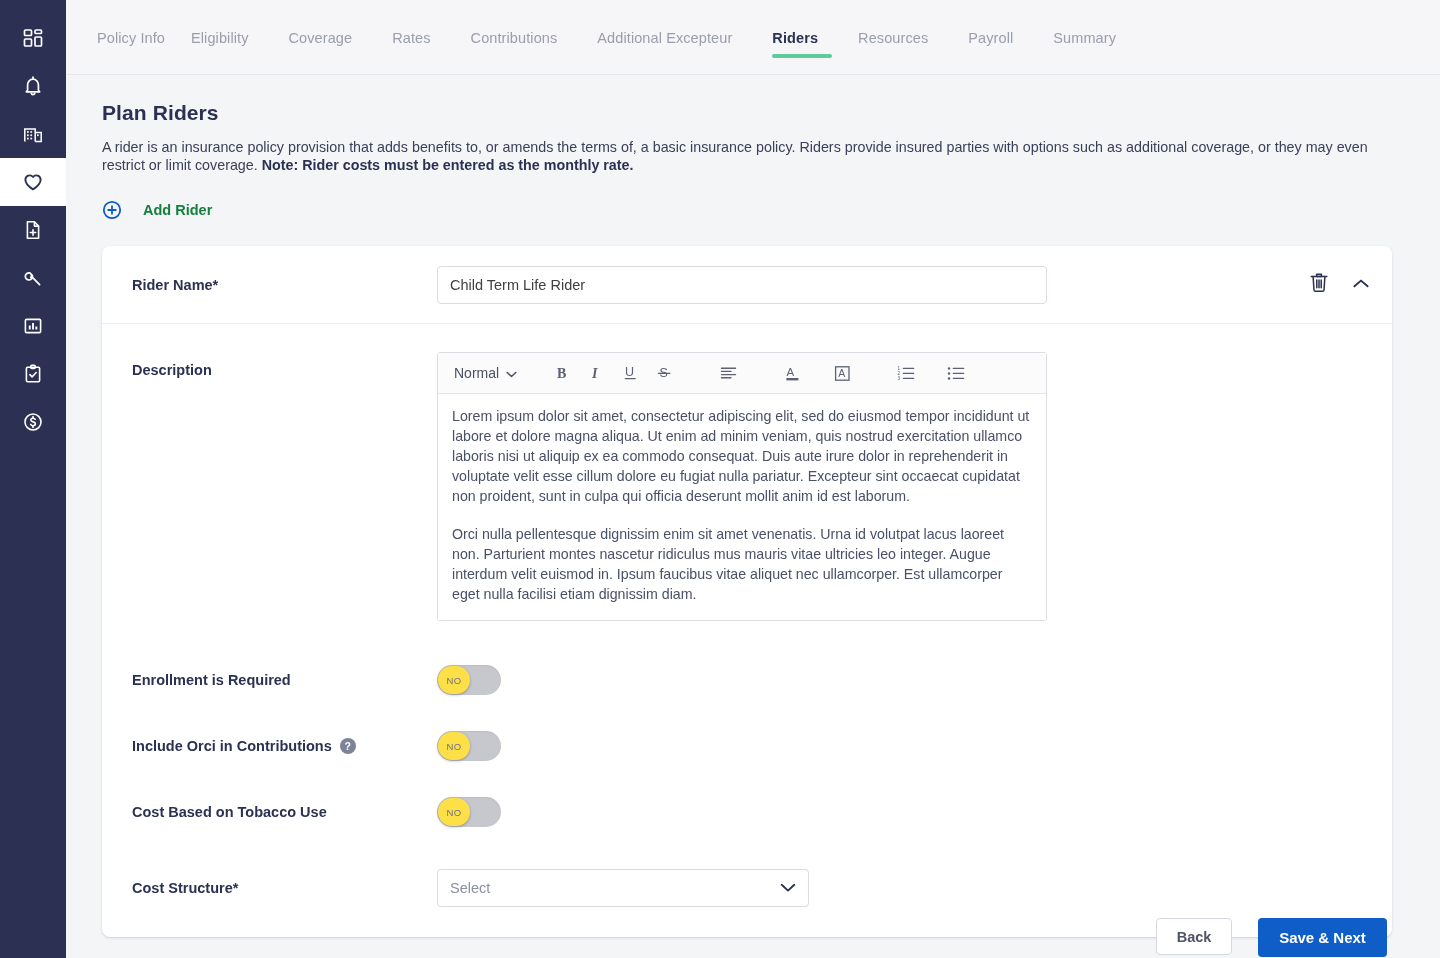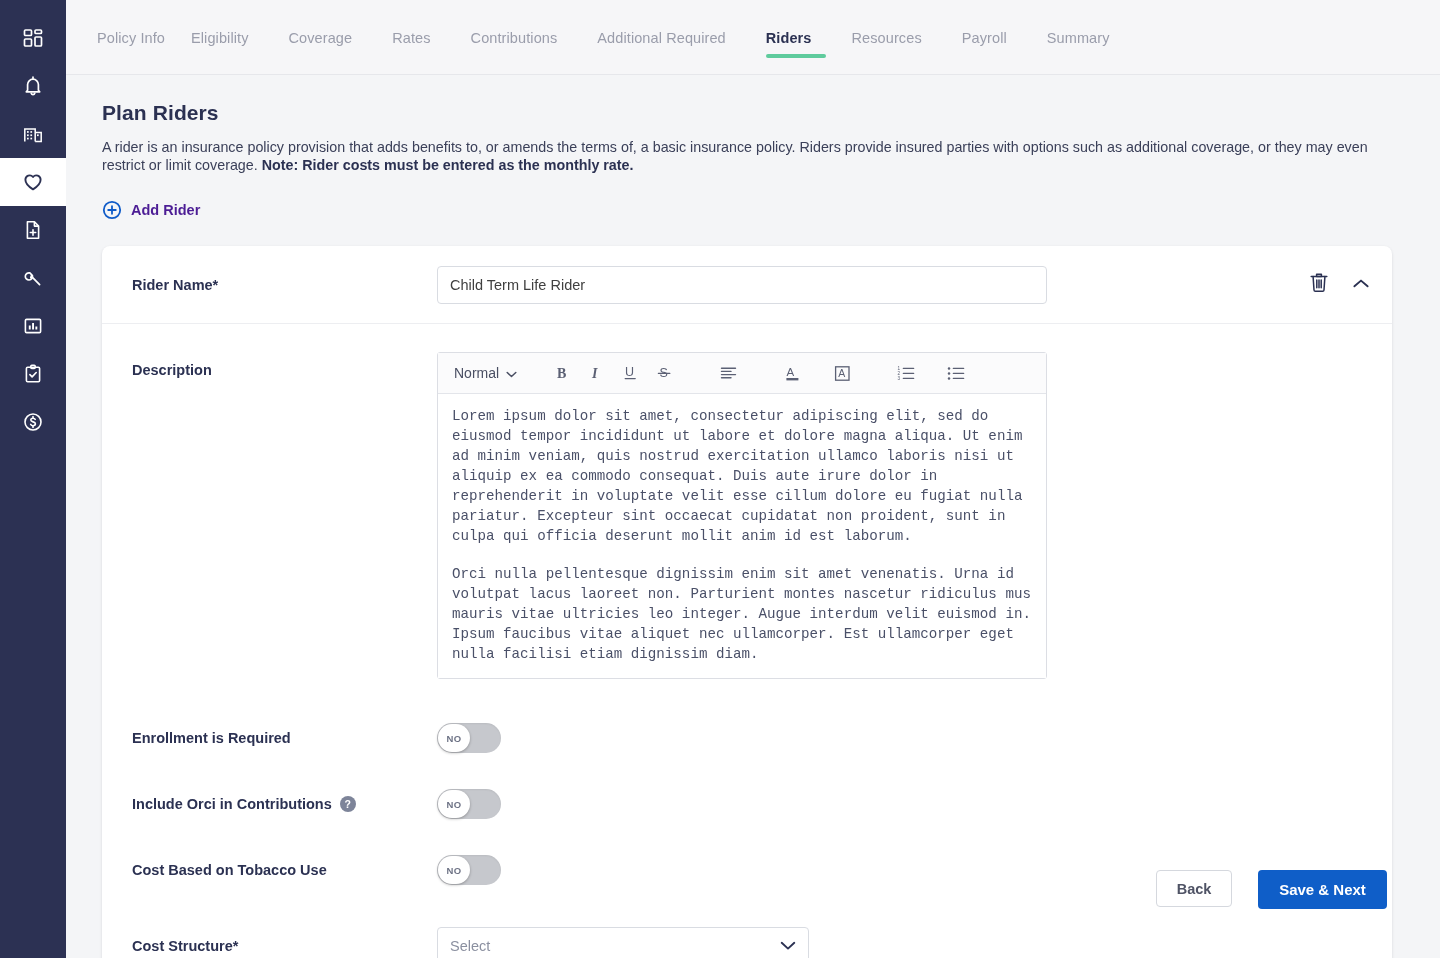--- a/index.html
+++ b/index.html
@@ -56,22 +56,22 @@
     margin:0; padding:26px 0 0 31px;
     font-size:21px; font-weight:bold; color:#2b3152; letter-spacing:.1px;
   }
   .page-desc {
     margin:0; padding:14px 31px 0 31px; width:1340px;
     font-size:14.3px; line-height:17.6px; color:#3b4059;
   }
   .page-desc b { font-weight:bold; color:#2b3152; }
 
   .add-rider {
-    display:inline-flex; align-items:center; gap:9px;
-    margin:26px 0 0 31px; color:#4c1d95; font-weight:bold; font-size:14.5px;
+    display:inline-flex; align-items:center; gap:21px;
+    margin:26px 0 0 31px; color:#15803d; font-weight:bold; font-size:14.5px;
     cursor:pointer;
     justify-content:center;
   }
   .add-rider svg { display:block; }
 
   
   .card {
     position:relative; margin:22px 0 0 31px; width:1290px;
     background:#fff; border-radius:8px;
     box-shadow:0 1px 3px rgba(32,38,60,.12), 0 1px 1px rgba(32,38,60,.06);
@@ -111,55 +111,55 @@
     display:flex; align-items:center; gap:7px; font-size:14px; color:#4a4f63;
     padding:0 10px 0 4px; cursor:pointer; margin-right:18px;justify-content:space-between;
   }
   .tb-btn {
     width:34px; height:30px; display:flex; align-items:center; justify-content:center;
     color:#5b6074; cursor:pointer; font-size:15px;
   }
   .tb-gap { width:30px; }
   .tb-gap-sm { width:16px; }
   .editor-area {
-    padding:12px 14px 14px 14px; min-height:226px; background:#fff;font-family:Liberation Mono, monospace;
+    padding:12px 14px 14px 14px; min-height:226px; background:#fff;
   }
   .editor-area p {
     margin:0 0 18px 0; font-size:14.2px; line-height:20px; color:#4a5068;
   }
   .editor-area p:last-child { margin-bottom:0; }
 
   
   .toggle-row { display:flex; align-items:center; margin-top:36px; }
   .toggle-row.first { margin-top:44px; }
   .switch {
     width:64px; height:30px; border-radius:15px; background:#c6c8cd;
     position:relative; cursor:pointer;
     box-shadow: inset 0 1px 2px rgba(0,0,0,.06);
   }
   .switch .knob {
     position:absolute; left:1px; top:1px; width:32px; height:28px;
-    border-radius:14px; background:#ffffff;
+    border-radius:14px; background:#fde047;
     box-shadow:0 1px 3px rgba(0,0,0,.28);
     display:flex; align-items:center; justify-content:center;
-    font-size:9.5px; font-weight:bold; color:#6d7285; letter-spacing:.3px;
+    font-size:9.5px; font-weight:normal; color:#6d7285; letter-spacing:.3px;
   }
 
   
   .select-row { display:flex; align-items:center; margin-top:42px; }
   .select {
     width:372px; height:38px; border:1px solid #d9dce2; border-radius:4px;
     display:flex; align-items:center; padding:0 12px;
     font-size:14.5px; color:#8b90a0; background:#fff; cursor:pointer;
   }
   .select .chev { margin-left:auto; color:#2b3152; display:flex; }
 
   
   .footer {
-    position:absolute; left:66px; top:870px; width:1374px; height:40px;
+    position:absolute; left:66px; top:918px; width:1374px; height:40px;
     display:flex; justify-content:flex-end; align-items:flex-start;
     padding-right:53px; gap:26px;
   }
   .btn-back {
     width:76px; height:37px; border:1px solid #d5d8de; border-radius:4px;
     background:#fff; color:#4f5365; font-size:14.5px; font-weight:bold;
     display:flex; align-items:center; justify-content:center; cursor:pointer;
   }
   .btn-next {
     width:129px; height:39px; border-radius:4px; border:none;
@@ -260,21 +260,21 @@
 </div>
 
 <div class="topbar">
 
   <div class="tabs" id="tab-list">
       <div class="tab"><span>Policy Info</span></div>
       <div class="tab"><span>Eligibility</span></div>
       <div class="tab"><span>Coverage</span></div>
       <div class="tab"><span>Rates</span></div>
       <div class="tab"><span>Contributions</span></div>
-      <div class="tab"><span>Additional Required</span></div>
+      <div class="tab"><span>Additional Excepteur</span></div>
       <div class="tab active"><span>Riders</span><span class="tab-underline"></span></div>
       <div class="tab"><span>Resources</span></div>
       <div class="tab"><span>Payroll</span></div>
       <div class="tab"><span>Summary</span></div>
     </div>
 </div>
 
 <div class="content">
 
   <h1 class="page-title">Plan Riders</h1>

